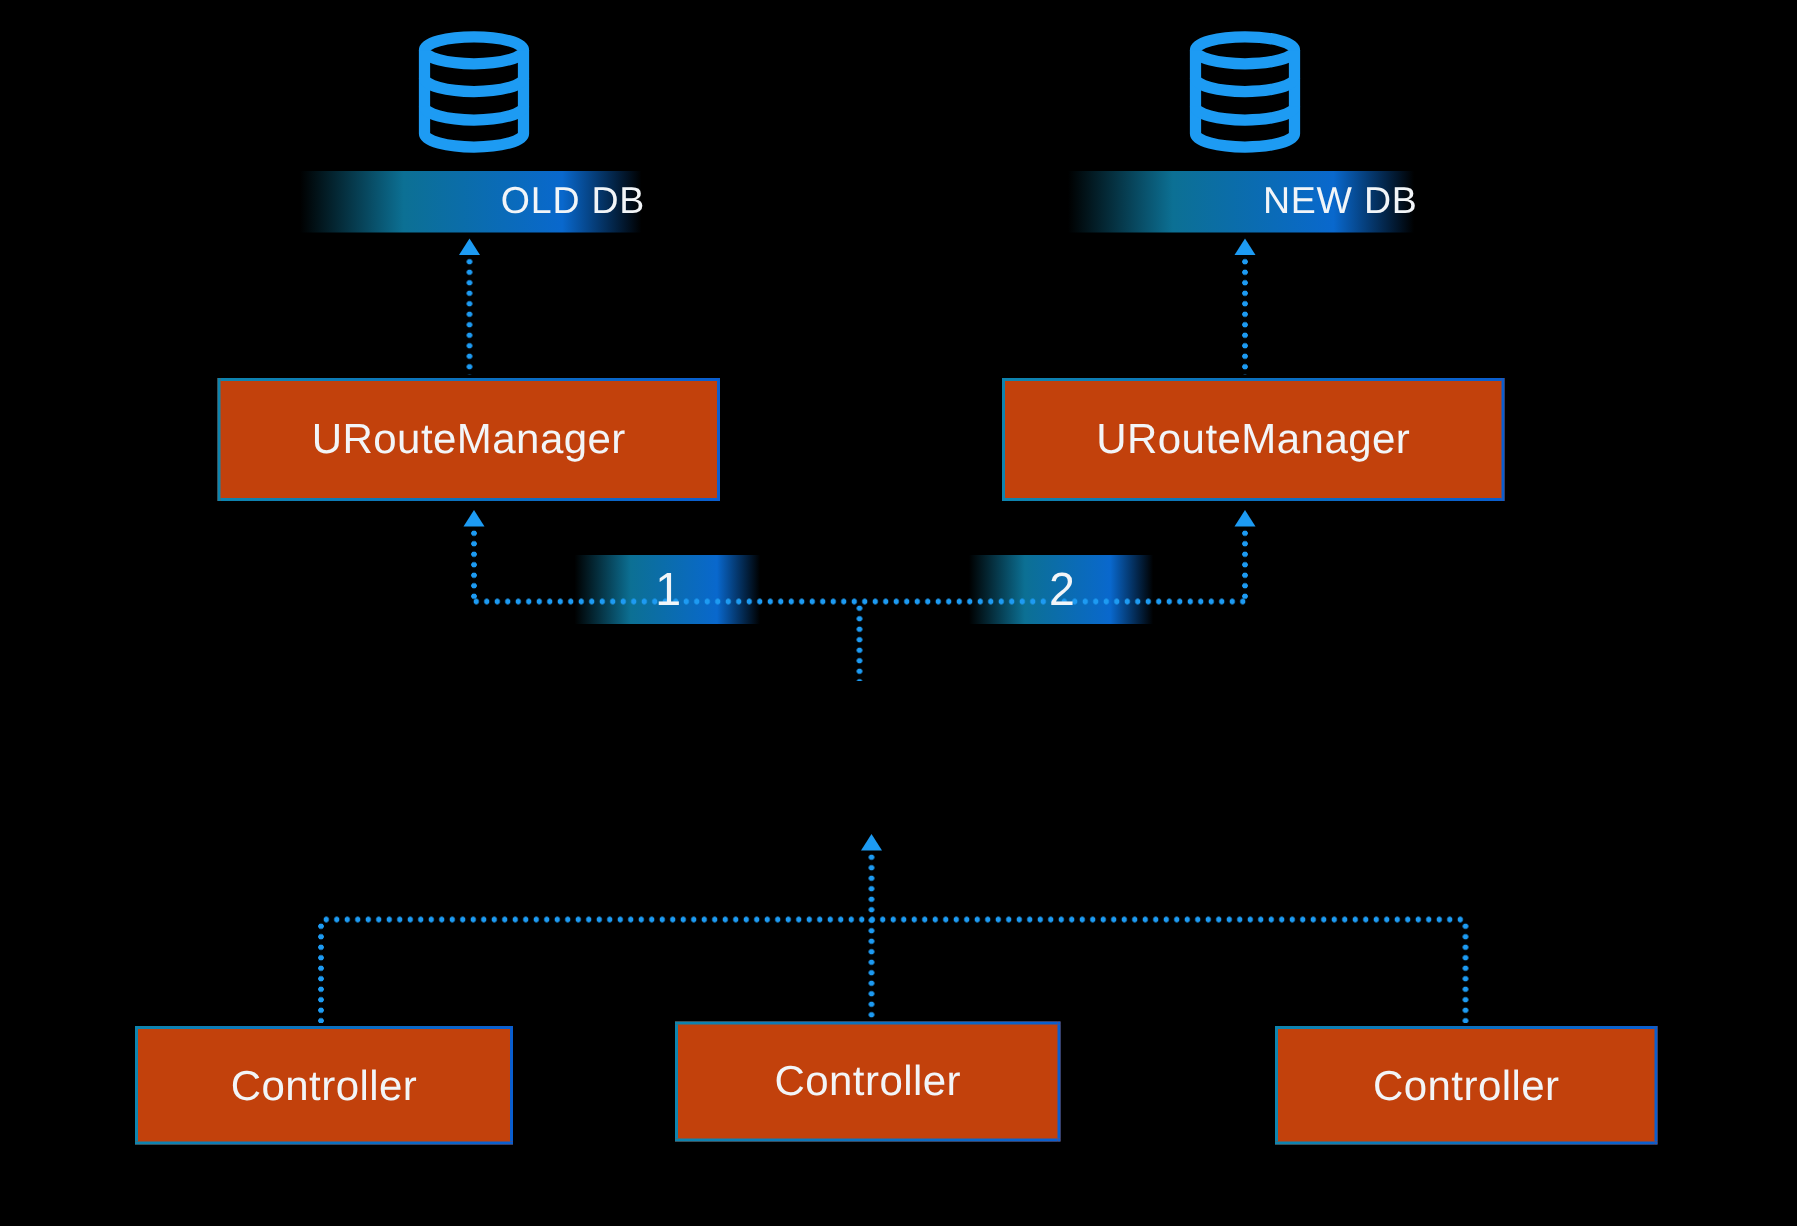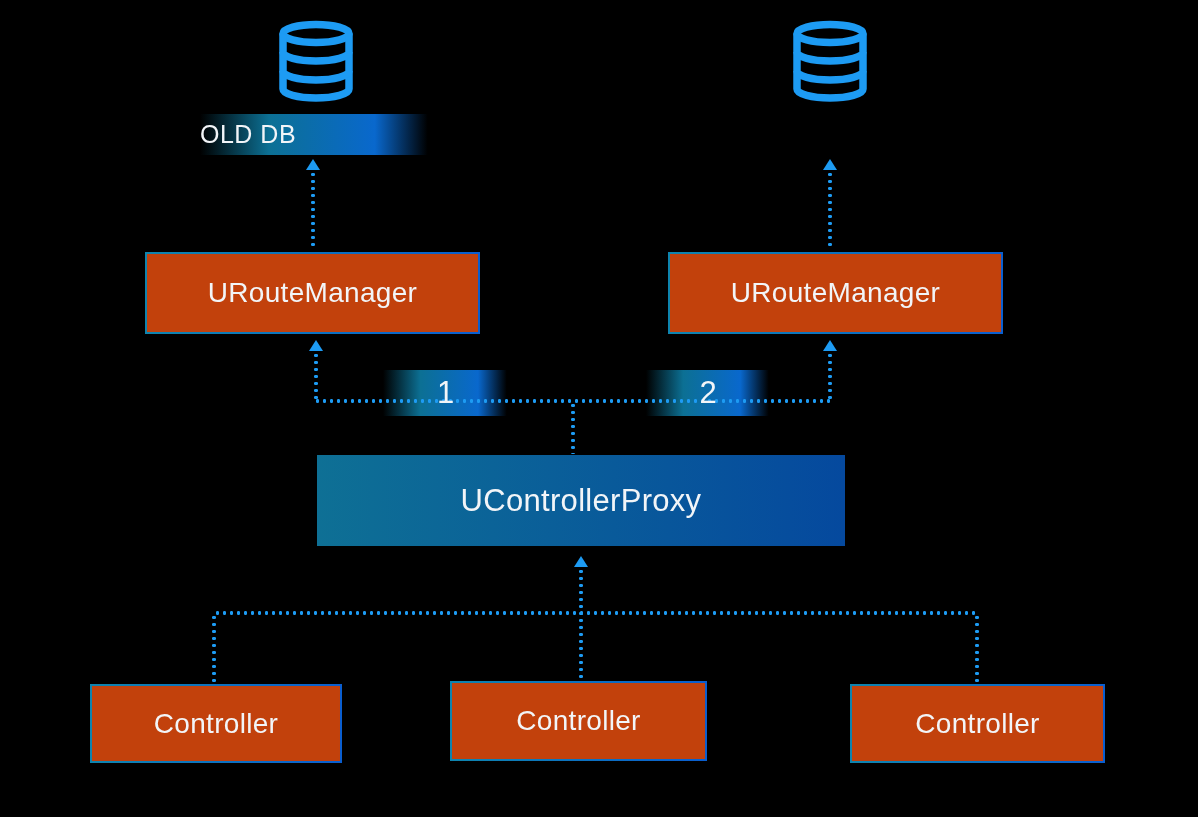--- a/index.html
+++ b/index.html
@@ -70,21 +70,21 @@
   
   .db-band, .edge-band {
     position: absolute;
     background: linear-gradient(90deg,
       rgba(9,104,205,0) 0%,
       var(--band-teal, #0c7094) 30%,
       var(--band-blue, #0968cd) 76%,
       rgba(9,104,205,0) 99%);
     display: flex;
     align-items: center;
-    justify-content: flex-start;
+    justify-content: flex-end;
     color: var(--text, #f2f5f8);
     z-index: 1;
   }
   .db-band { font-size: 25px; letter-spacing: 0.5px; }
   .edge-num {
     position: absolute;
     color: var(--text, #f2f5f8);
     font-size: 31px;
     display: flex;
     align-items: center;
@@ -112,20 +112,23 @@
   <svg class="db-icon" style="left:790px; top:20px;" width="80" height="84" viewBox="0 0 80 84">
     <ellipse cx="40" cy="13.5" rx="33" ry="9"></ellipse>
     <path d="M7,13.5 L7,69 A33,9 0 0 0 73,69 L73,13.5"></path>
     <path d="M7,32 A33,9 0 0 0 73,32"></path>
     <path d="M7,51 A33,9 0 0 0 73,51"></path>
   </svg>
 
   <div class="db-band" style="left:200px; top:114px; width:230px; height:41px;">
     <span>OLD DB</span>
   </div>
+  <div class="db-band" style="left:712px; top:114px; width:233px; height:41px;">
+    <span>NEW DB</span>
+  </div>
 
   <div class="arrow-up" style="left:306px; top:159px;"></div>
   <div class="dotline-v" style="left:311px; top:171px; height:79px;"></div>
   <div class="arrow-up" style="left:823px; top:159px;"></div>
   <div class="dotline-v" style="left:828px; top:171px; height:79px;"></div>
 
   <div class="outline-box" style="left:145px; top:252px; width:335px; height:82px;">
     <span>URouteManager</span>
   </div>
   <div class="outline-box" style="left:668px; top:252px; width:335px; height:82px;">
@@ -137,23 +140,20 @@
   <div class="arrow-up" style="left:823px; top:340px;"></div>
   <div class="dotline-v" style="left:828px; top:352px; height:49px;"></div>
 
   <div class="edge-band" style="left:383px; top:370px; width:125px; height:46px;"></div>
   <div class="edge-band" style="left:646px; top:370px; width:124px; height:46px;"></div>
   <div class="dotline-h" style="left:314px; top:399px; width:518px;"></div>
   <div class="edge-num" style="left:383px; top:370px; width:125px; height:46px;">1</div>
   <div class="edge-num" style="left:646px; top:370px; width:124px; height:46px;">2</div>
   <div class="dotline-v" style="left:571px; top:402px; height:52px;"></div>
 
-  <div class="proxy-box" style="left:317px; top:455px; width:528px; height:91px;">
-    <span>UControllerProxy</span>
-  </div>
 
   <div class="arrow-up" style="left:574px; top:556px;"></div>
   <div class="dotline-v" style="left:579px; top:568px; height:112px;"></div>
 
   <div class="dotline-h" style="left:214px; top:611px; width:763px;"></div>
   <div class="dotline-v" style="left:212px; top:614px; height:68px;"></div>
   <div class="dotline-v" style="left:975px; top:614px; height:68px;"></div>
 
   <div class="outline-box" style="left:90px; top:684px; width:252px; height:79px;">
     <span>Controller</span>

